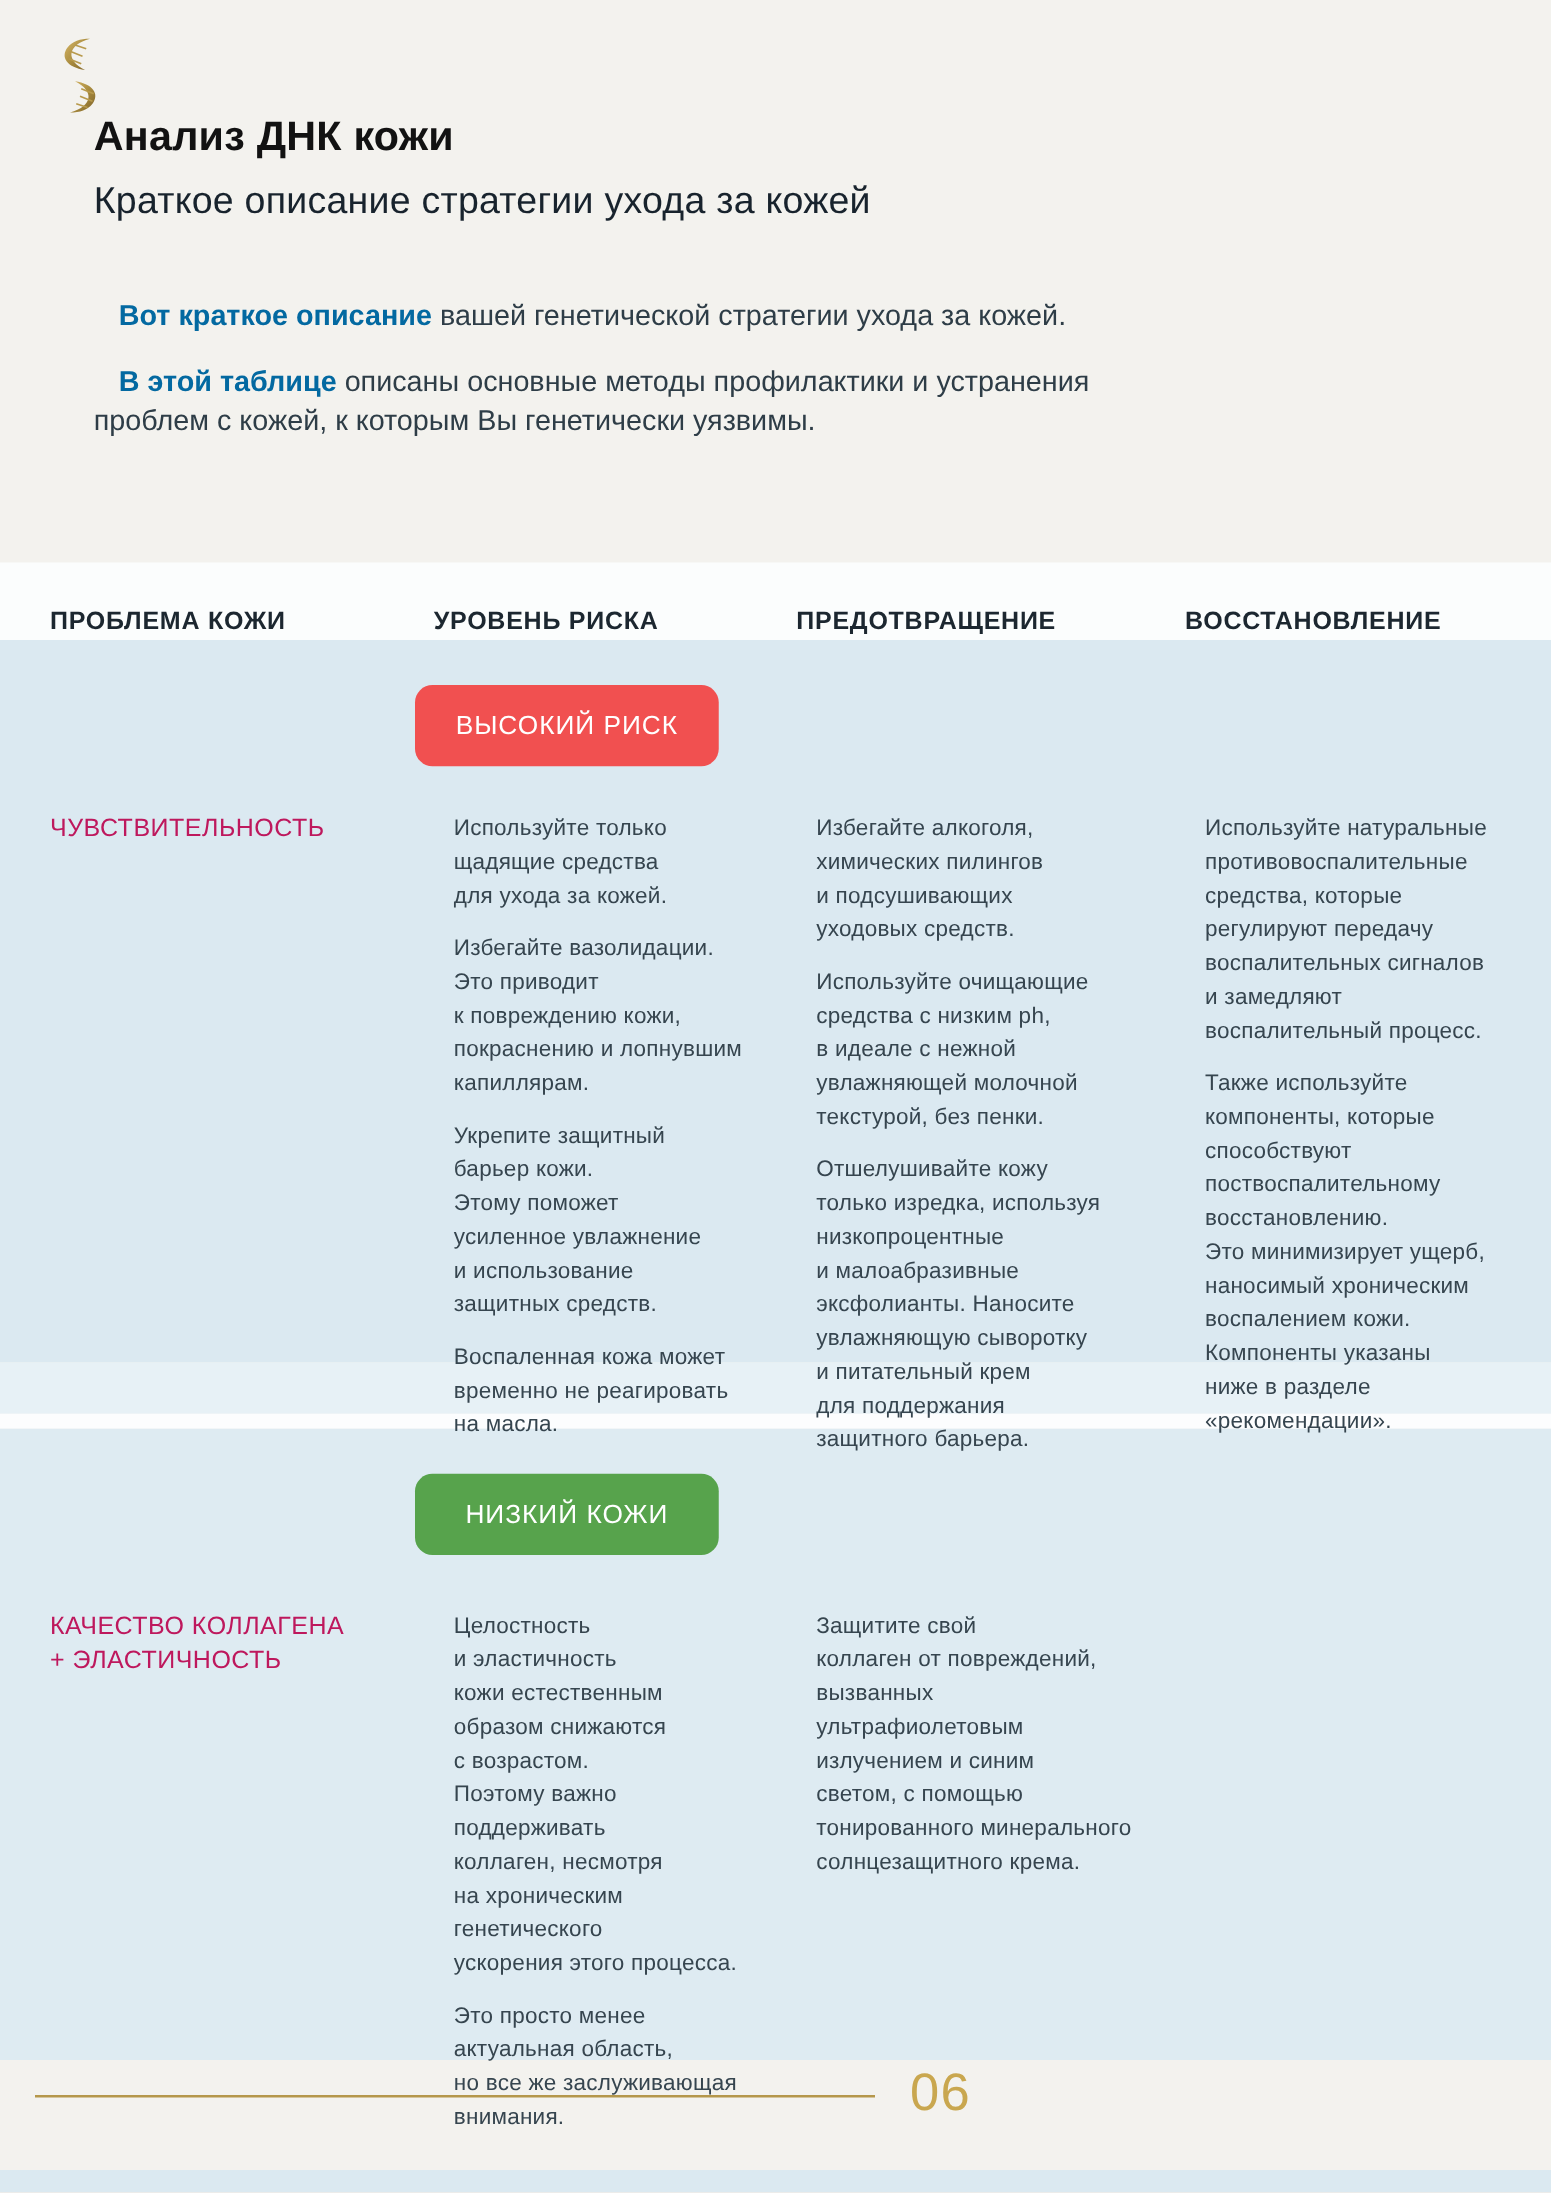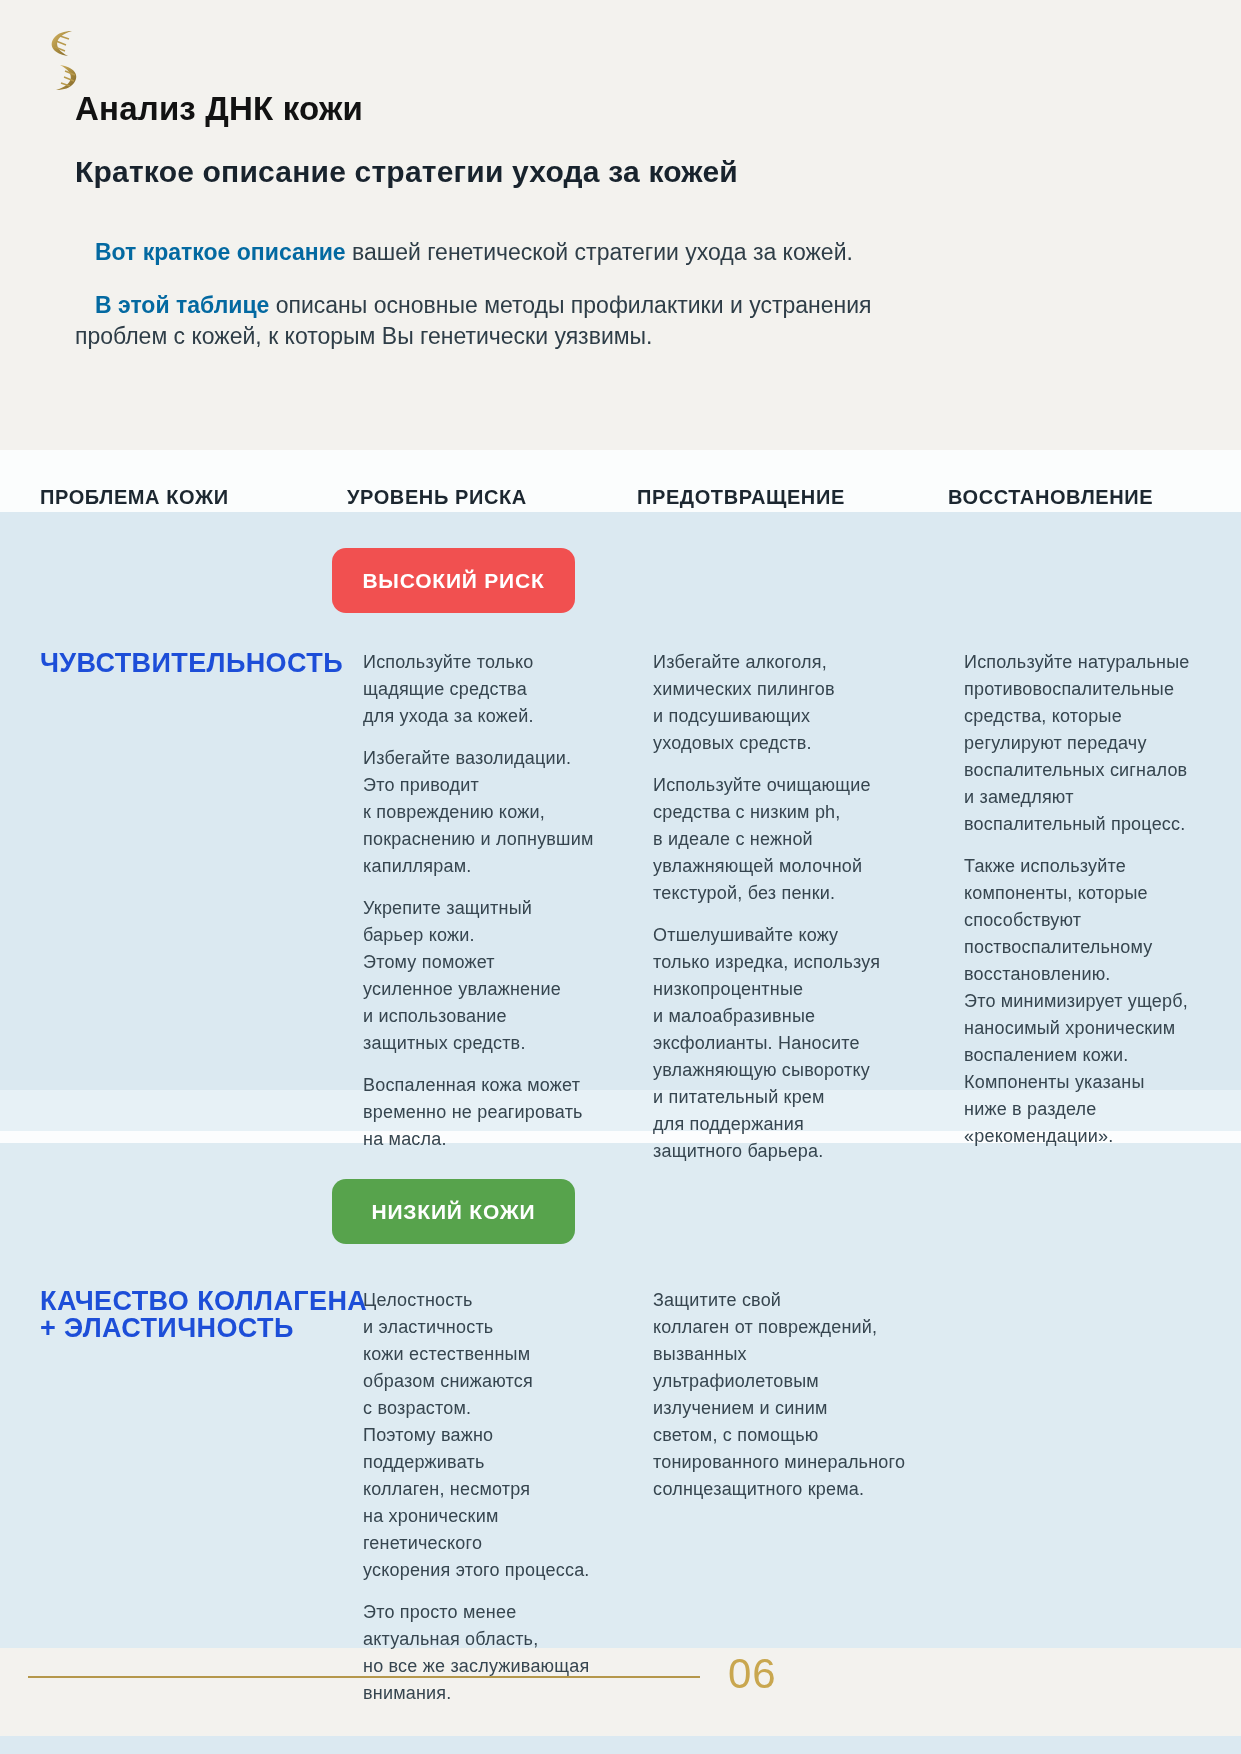--- a/index.html
+++ b/index.html
@@ -8,22 +8,22 @@
     background:#f3f2ee; overflow:hidden;
     font-family:"Liberation Sans", sans-serif; color:#2e3d47;
   }
   
   .logo { position:absolute; left:42px; top:28px; width:46px; height:66px; }
   .page-title {
     position:absolute; left:75px; top:90px;
     font-size:33px; font-weight:800; letter-spacing:0.2px; color:#121212;
   }
   .page-subtitle {
-    position:absolute; left:75px; top:155px;
-    font-size:30px; font-weight:700; letter-spacing:0.2px; color:#18232d;
+    position:absolute; left:75px; top:144px;
+    font-size:30px; font-weight:400; letter-spacing:0.2px; color:#18232d;
   }
   .intro { position:absolute; left:75px; font-size:23px; line-height:31px; color:#2e3d47; }
   .intro b { color:#0369a1;margin-left:20px; }
   .intro .rest { white-space:pre-line; }
   .intro-1 { top:237px; }
   .intro-2 { top:290px; }
   
   .band { position:absolute; left:0; width:1241px; }
   .thead-band   { top:450px; height:62px; background:#fbfdfd; }
   .section-1    { top:512px; height:578px; background:#dbe9f1; }
@@ -34,28 +34,28 @@
   
   .th {
     position:absolute; top:467px;
     font-size:20px; font-weight:700; letter-spacing:0.6px; color:#1c2730;margin-top:19px;
   }
   .th-1 { left:40px; } .th-2 { left:347px; } .th-3 { left:637px; } .th-4 { left:948px; }
   
   .badge {
     position:absolute; left:332px; width:243px; height:65px;
     border-radius:14px; display:flex; align-items:center; justify-content:center;
-    color:#ffffff; font-size:21px; font-weight:700; letter-spacing:0.8px;
+    color:#ffffff; font-size:21px; font-weight:400; letter-spacing:0.8px;
   }
   .badge-high { top:548px; background:#f15050; }
   .badge-low  { top:1179px; background:#57a34c; }
   
   .row-label {
     position:absolute; left:40px;
-    font-size:27px; font-weight:700; letter-spacing:0.4px; color:#1d4ed8;
+    font-size:20px; font-weight:400; letter-spacing:0.4px; color:#be185d;
     white-space:pre-line; line-height:27px;
   }
   .row1-label { top:650px; }
   .row2-label { top:1288px; }
   .cell { position:absolute; width:275px; }
   .cell p {
     margin:0 0 15px 16px; white-space:pre-line;
     font-size:18px; line-height:27px; letter-spacing:0.2px; color:#36454f;
   }
   .row1-cell { top:649px; }

